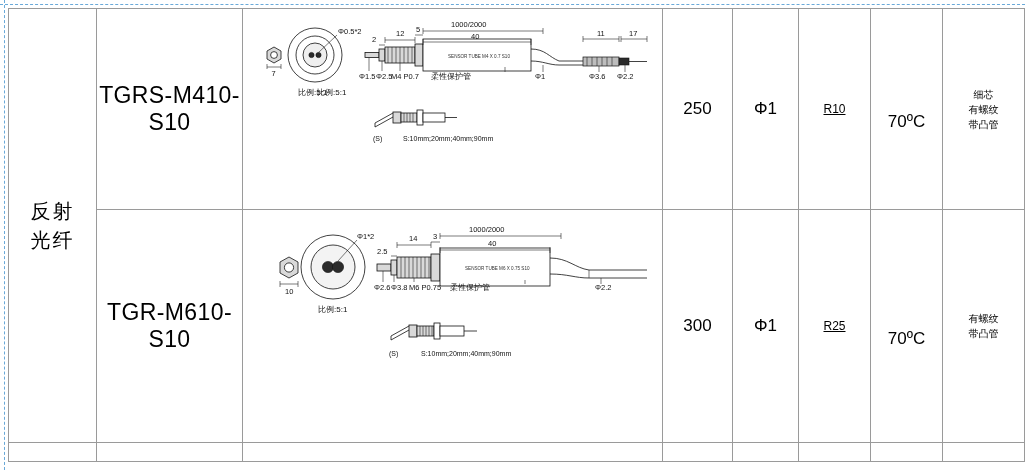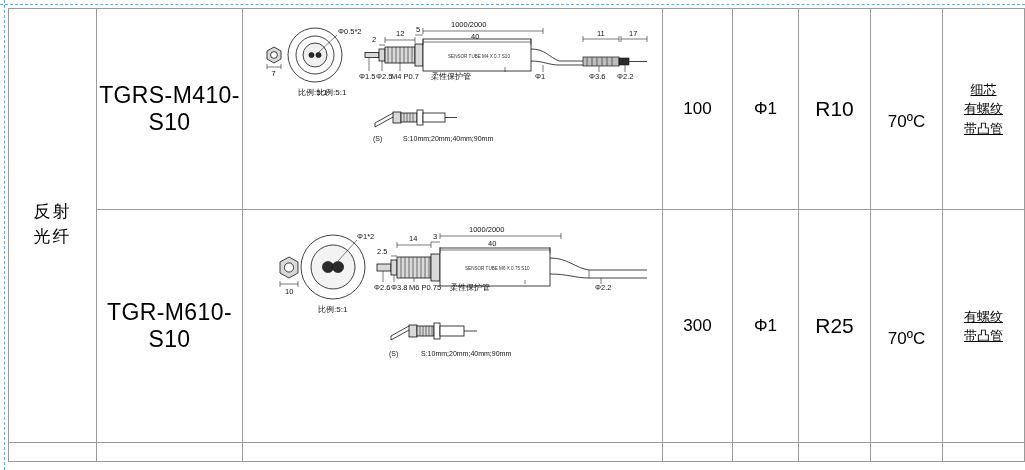--- a/index.html
+++ b/index.html
@@ -56,38 +56,36 @@
   .col-fiber  { width: 66px; }
   .col-bend   { width: 72px; }
   .col-temp   { width: 72px; }
   .col-note   { width: 82px; }
 
   .row-1 td { height: 200px; }
   .row-2 td { height: 232px; }
   .row-3 td { height: 18px; }
 
   .group-label {
-    font-size: 17px;
+    font-size: 20px;
     line-height: 1.45;
     letter-spacing: 2px;
     color: #000;
-    font-family: Liberation Mono, monospace;
   }
   .model-label {
     font-size: 23px;
     letter-spacing: .4px;
   }
   .num-label { font-size: 17px; }
   .fiber-label { font-size: 17px; }
-  .bend-label { font-size: 21px; }
+  .bend-label { font-size: 12px; text-decoration: underline; }
   .temp-label { font-size: 17px; margin-top: 26px; }
   .note-label {
-    font-size: 13px;
+    font-size: 10px;
     line-height: 1.5;
-    text-decoration: underline;
   }
 
   
   .draw-wrap {
     position: relative;
     width: 420px;
     height: 100%;
   }
   .dw {
     position: absolute;
@@ -256,21 +254,21 @@
                 <rect class="fillwhite" x="174" y="101" width="6" height="15"></rect>
                 <rect class="fillwhite" x="180" y="104" width="22" height="9"></rect>
                 <path class="ln" d="M202,108.5 L214,108.5"></path>
                 <text class="dimtxt-sm" x="130" y="132">(S)</text>
                 <text class="dimtxt-sm" x="160" y="132">S:10mm;20mm;40mm;90mm</text>
               </g>
             </svg>
           </div>
         </td>
         <td>
-          <div class="num-label">100</div>
+          <div class="num-label">250</div>
         </td>
         <td>
           <div class="fiber-label">Φ1</div>
         </td>
         <td>
           <div class="bend-label">R10</div>
         </td>
         <td>
           <div class="temp-label">70ºC</div>
         </td>

